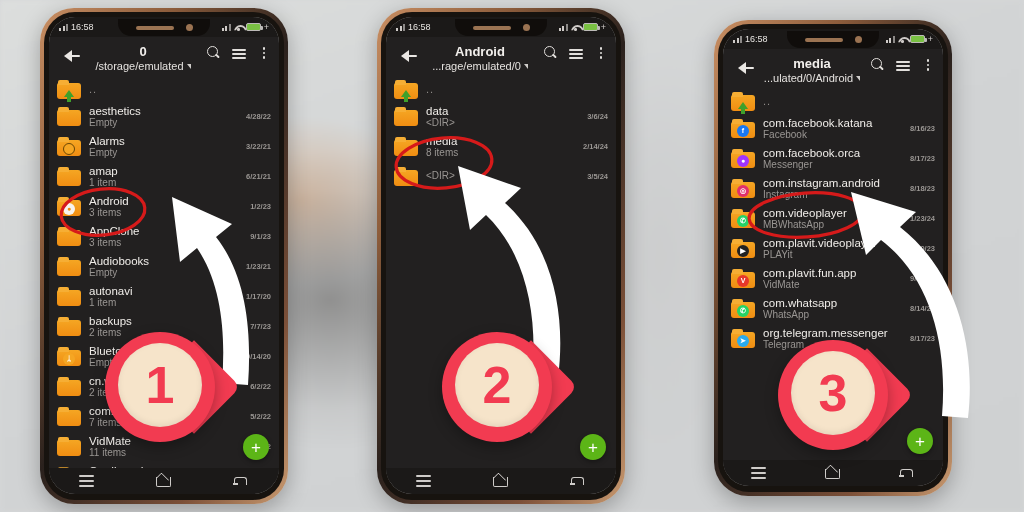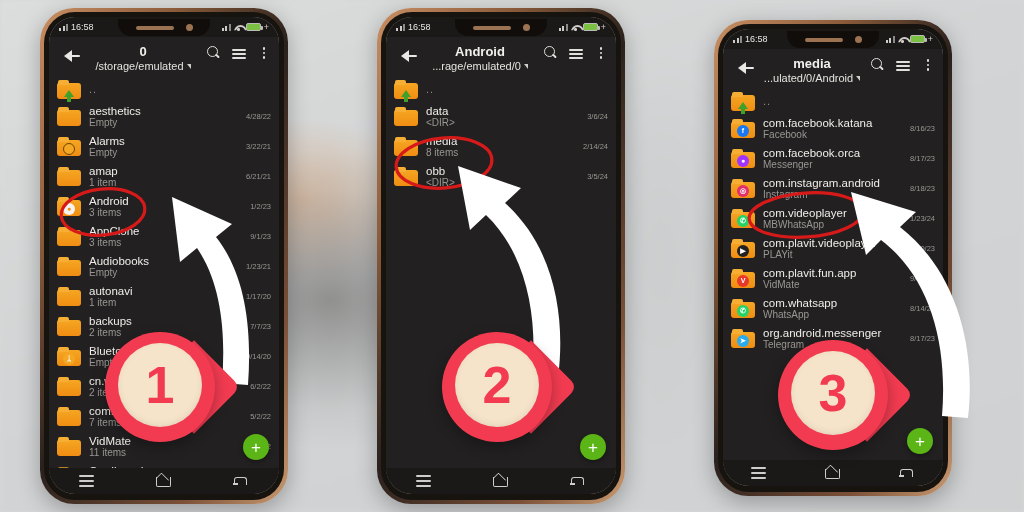--- a/index.html
+++ b/index.html
@@ -119,21 +119,21 @@
   .fold.dark .body { background: linear-gradient(180deg,#b8832a 0%, #9a6c1e 100%); }
   .fold.dark .tab { background:#b8832a; }
   .badge { position:absolute; left: 6px; bottom: 1px; width: 12px; height: 12px; border-radius: 50%;
            display:flex; align-items:center; justify-content:center; font-size:7px; color:#fff; font-weight:700;}
   .upicon { position:absolute; left:7px; bottom:2px; width:0;height:0;
         border-left:5px solid transparent; border-right:5px solid transparent; border-bottom:7px solid #3fa02b;}
   .upicon:after { content:""; position:absolute; left:-2px; top:7px; width:4px; height:5px; background:#3fa02b;}
   .meta { flex: 1; min-width: 0; }
   .fname { color: #f0ede9; font-size: 11.5px; line-height: 14px; white-space: nowrap; overflow:hidden; text-overflow: clip; }
   .fsub  { color: #9a9693; font-size: 10px; line-height: 10px; white-space: nowrap; }
-  .fdate { color: #9a9693; font-size: 7.5px; flex: 0 0 auto; padding-left: 4px; }
+  .fdate { color: #9a9693; font-size: 7.5px; flex: 0 0 auto; padding-left: 4px; font-weight: bold; }
   .up-dots { color:#8d8986; font-size: 11px; letter-spacing:1px; }
 
   
   .navbar { position: absolute; left:0; right:0; bottom: 0; height: 26px; background: #1b1918;
             display:flex; align-items:center; justify-content: space-around; z-index: 5;}
   .nav-ic { width: 17px; height: 14px; position: relative; }
   .nav-menu { display:flex; flex-direction:column; justify-content:center; gap:3px;}
   .nav-menu i { display:block; height:1.7px; width:15px; background:#cfccc9; border-radius:1px;}
   .nav-home:before { content:""; position:absolute; left:1px; top:3px; width:13px; height:9px;
         border:1.7px solid #cfccc9; border-top:none; border-radius: 0 0 2px 2px;}
@@ -453,21 +453,20 @@
                 <div class="fsub">8 items</div>
               </div>
               <div class="fdate">2/14/24</div>
             </div>
             <div class="row">
               <div class="fold">
                 <div class="body"></div>
                 <div class="tab"></div>
               </div>
               <div class="meta">
-                <div class="fname">obb</div>
                 <div class="fsub">&lt;DIR&gt;</div>
               </div>
               <div class="fdate">3/5/24</div>
             </div>
           </div>
         <div class="fab" style="right:10px; bottom:34px;">+</div>
         <div class="navbar">
           <div class="nav-ic nav-menu">
               <i></i>
               <i></i>
@@ -616,21 +615,21 @@
               </div>
               <div class="fdate">8/14/23</div>
             </div>
             <div class="row">
               <div class="fold">
                 <div class="body"></div>
                 <div class="tab"></div>
                 <div class="badge" style="background:#2aabee">➤</div>
               </div>
               <div class="meta">
-                <div class="fname">org.android.messenger</div>
+                <div class="fname">org.telegram.messenger</div>
                 <div class="fsub">Telegram</div>
               </div>
               <div class="fdate">8/17/23</div>
             </div>
           </div>
         <div class="fab" style="right:10px; bottom:32px;">+</div>
         <div class="navbar">
           <div class="nav-ic nav-menu">
               <i></i>
               <i></i>

